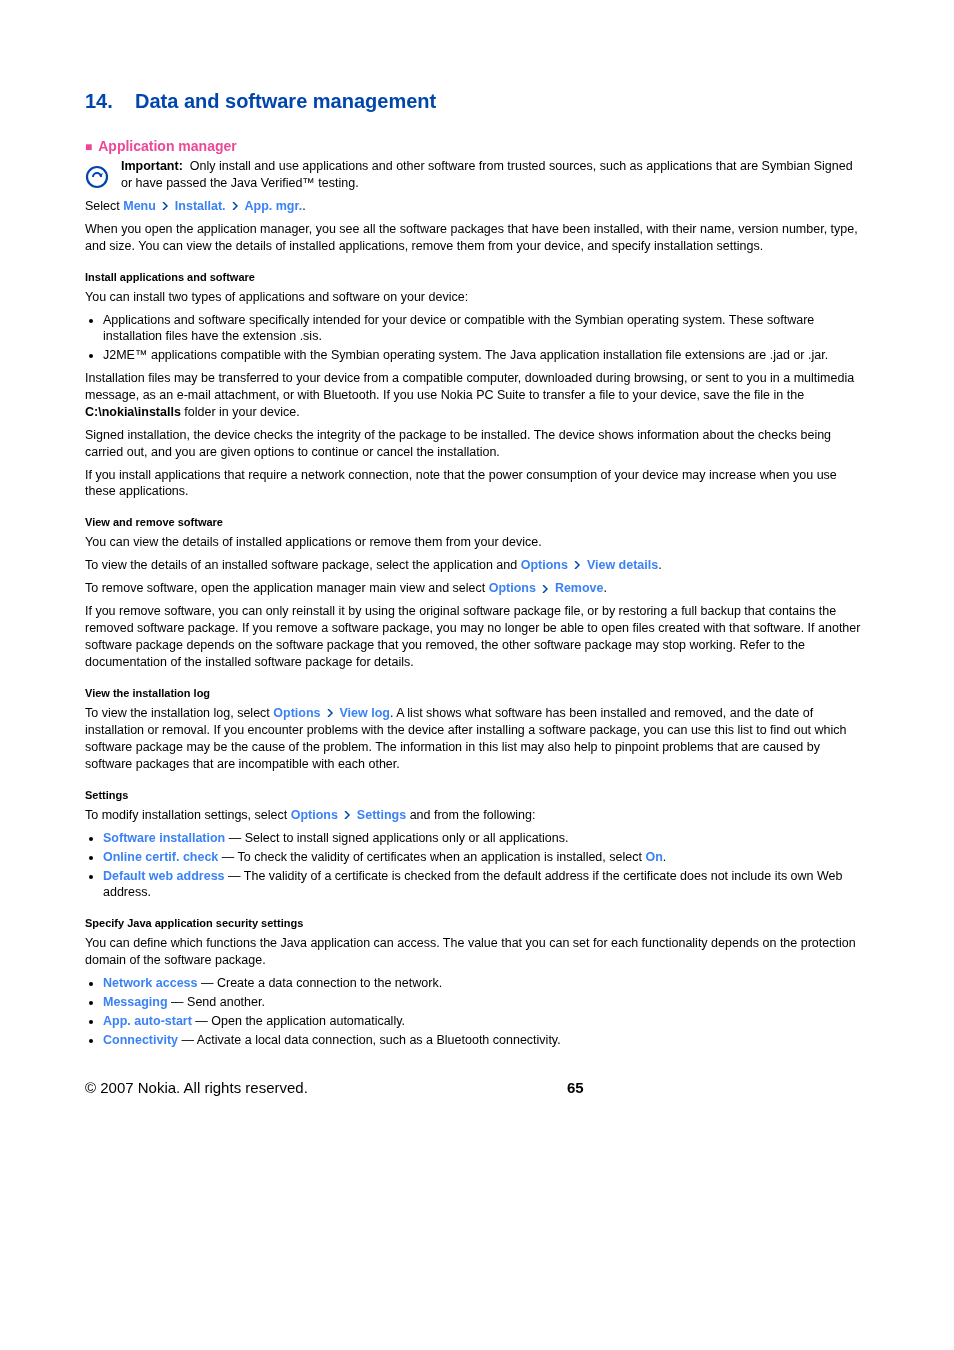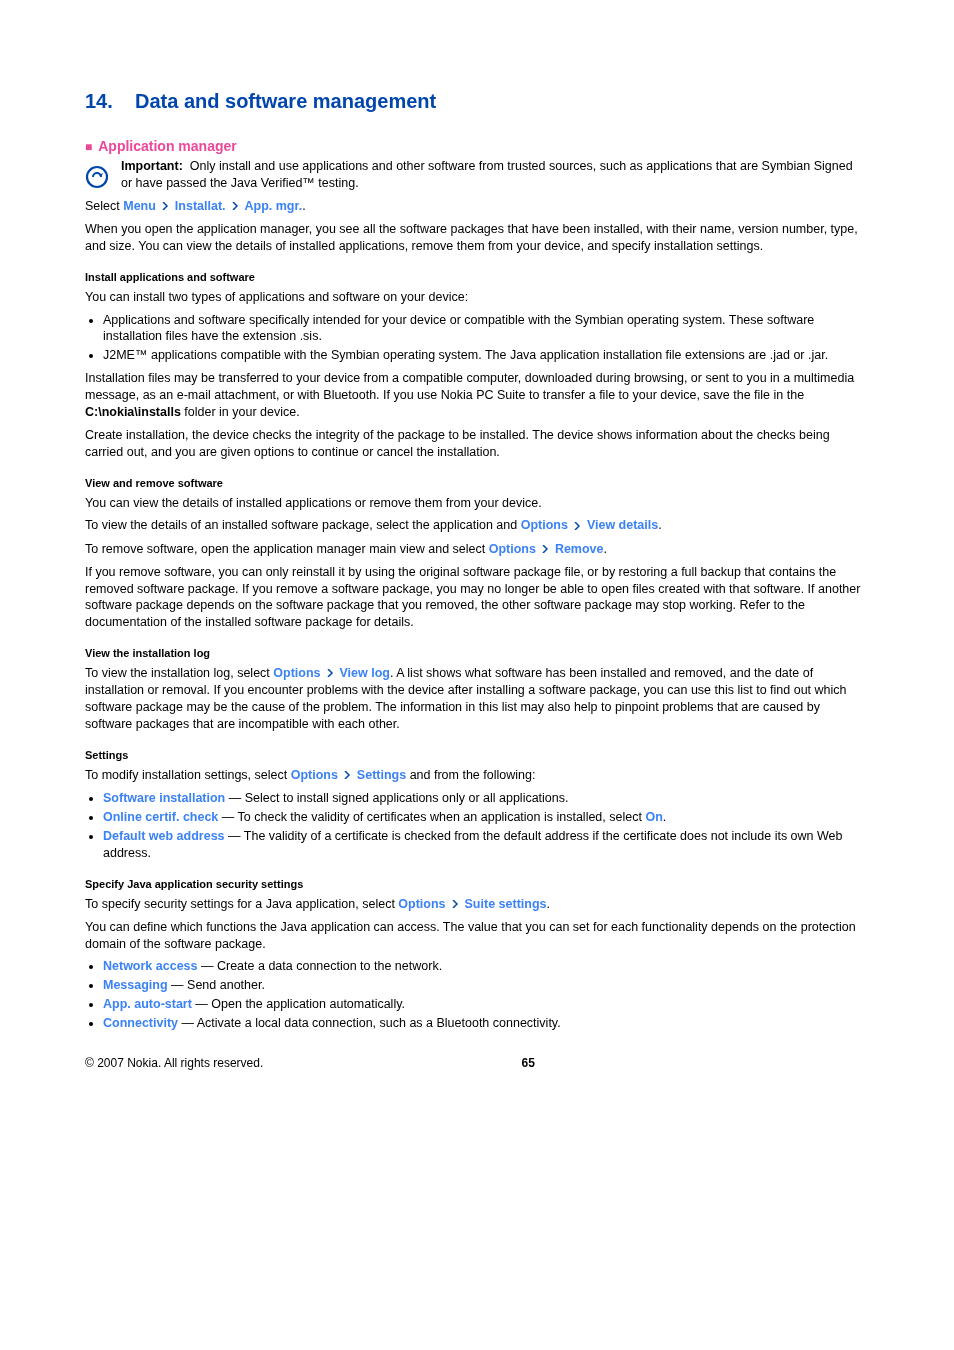--- a/index.html
+++ b/index.html
@@ -68,22 +68,22 @@
   li {
     line-height: 1.35;
     margin: 2px 0;
   }
   .chev {
     display: inline-block;
     vertical-align: middle;
     margin: 0 2px;
   }
   .footer {
-    font-size: 12px;
-    margin-top: 24px;
+    font-size: 15px;
+    margin-top: 30px;
   }
   .footer .pagenum {
     display: inline-block;
     margin-left: 255px;
     font-weight: bold;
   }
 </style>
 </head>
 <body>
 
@@ -126,21 +126,22 @@
 
   <h3 class="subhead">Install applications and software</h3>
   <p>You can install two types of applications and software on your device:</p>
   <ul>
     <li>Applications and software specifically intended for your device or compatible with the Symbian operating system. These software installation files have the extension .sis.</li>
     <li>J2ME™ applications compatible with the Symbian operating system. The Java application installation file extensions are .jad or .jar.</li>
   </ul>
   <p>
     <span>Installation files may be transferred to your device from a compatible computer, downloaded during browsing, or sent to you in a multimedia message, as an e-mail attachment, or with Bluetooth. If you use Nokia PC Suite to transfer a file to your device, save the file in the </span><b>C:\nokia\installs</b><span> folder in your device.</span>
   </p>
-  <p>Create installation, the device checks the integrity of the package to be installed. The device shows information about the checks being carried out, and you are given options to continue or cancel the installation.</p>
+  <p>Signed installation, the device checks the integrity of the package to be installed. The device shows information about the checks being carried out, and you are given options to continue or cancel the installation.</p>
+  <p>If you install applications that require a network connection, note that the power consumption of your device may increase when you use these applications.</p>
 
   <h3 class="subhead">View and remove software</h3>
   <p>You can view the details of installed applications or remove them from your device.</p>
   <p>
     <span>To view the details of an installed software package, select the application and </span><span class="link">Options</span>
     <span class="chev"><svg width="8" height="8" viewBox="0 0 8 8">
           <path d="M2 0 L6 4 L2 8" fill="none" stroke="#0046ad" stroke-width="1.5"></path>
         </svg></span>
     <span class="link">View details</span>.
   </p>
@@ -170,27 +171,20 @@
         </svg></span>
     <span class="link">Settings</span><span> and from the following:</span>
   </p>
   <ul>
     <li><span class="link">Software installation</span><span> — Select to install signed applications only or all applications.</span></li>
     <li><span class="link">Online certif. check</span><span> — To check the validity of certificates when an application is installed, select </span><span class="link">On</span><span>.</span></li>
     <li><span class="link">Default web address</span><span> — The validity of a certificate is checked from the default address if the certificate does not include its own Web address.</span></li>
   </ul>
 
   <h3 class="subhead">Specify Java application security settings</h3>
-  <p>
-    <span>To specify security settings for a Java application, select </span><span class="link">Options</span>
-    <span class="chev"><svg width="8" height="8" viewBox="0 0 8 8">
-          <path d="M2 0 L6 4 L2 8" fill="none" stroke="#0046ad" stroke-width="1.5"></path>
-        </svg></span>
-    <span class="link">Suite settings</span>.
-  </p>
   <p>You can define which functions the Java application can access. The value that you can set for each functionality depends on the protection domain of the software package.</p>
   <ul>
     <li><span class="link">Network access</span><span> — Create a data connection to the network.</span></li>
     <li><span class="link">Messaging</span><span> — Send another.</span></li>
     <li><span class="link">App. auto-start</span><span> — Open the application automatically.</span></li>
     <li><span class="link">Connectivity</span><span> — Activate a local data connection, such as a Bluetooth connectivity.</span></li>
   </ul>
 
   <div class="footer">
     <span>© 2007 Nokia. All rights reserved.</span>

